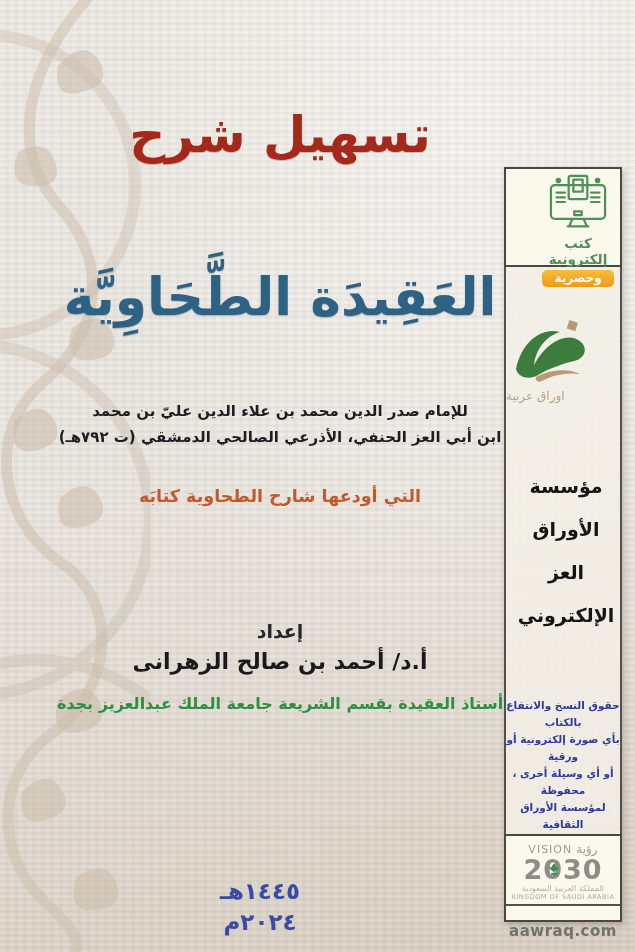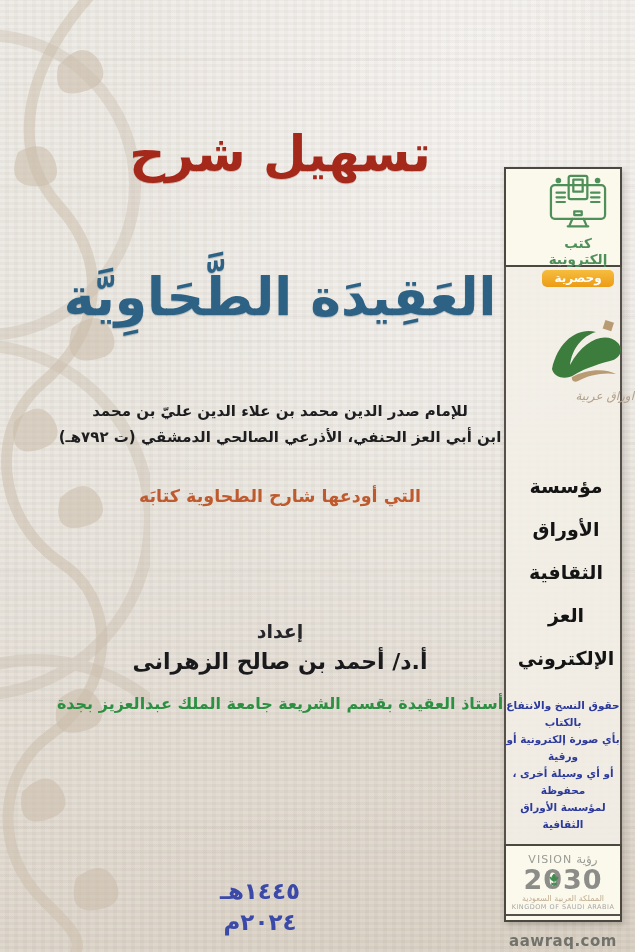--- a/index.html
+++ b/index.html
@@ -22,48 +22,48 @@
   .paper::after{content:"";position:absolute;inset:0;opacity:.7;
     background:
       repeating-linear-gradient(180deg, transparent 0 58px, rgba(140,128,110,.06) 58px 61px,
         transparent 61px 84px, rgba(140,128,110,.05) 84px 86px, transparent 86px 128px);
   }
   .ornament{position:absolute;left:0;top:0;pointer-events:none;}
 
   
   .col{position:absolute;left:55px;width:450px;text-align:center;direction:rtl;}
   .supertitle{top:106px;font-size:50px;font-weight:bold;color:#a5291b;
-    text-shadow:0 1px 0 rgba(120,30,15,.25);margin-top:19px;}
+    text-shadow:0 1px 0 rgba(120,30,15,.25);}
   .main-title{top:222px;font-size:52px;line-height:150px;font-weight:bold;color:#2d6285;
     white-space:nowrap;text-shadow:0 1px 1px rgba(30,70,100,.3);}
   .author{top:398px;font-size:15px;font-weight:bold;color:#1e1e20;line-height:26px;}
   .subtitle{top:480px;font-size:17.5px;font-weight:bold;color:#bf5a2e;line-height:32px;}
   .prepared-label{top:620px;font-size:19px;font-weight:bold;color:#26262a;}
   .preparer-name{top:649px;font-size:22px;font-weight:bold;color:#1a1a1d;}
   .preparer-title{top:694px;font-size:16px;font-weight:bold;color:#2c9042;}
   .dates{top:876px;left:50px;width:420px;font-size:23px;font-weight:bold;color:#3b49a8;line-height:31px;}
 
   
   .sidebar{position:absolute;left:504px;top:167px;width:118px;height:755px;
     background:rgba(243,240,232,.85);border:2px solid #55514a;box-sizing:border-box;
     box-shadow:2px 3px 6px rgba(60,50,40,.25);}
   .cream-box{position:absolute;left:-2px;width:118px;background:#fbf8ec;border:2px solid #4b4741;
     box-sizing:border-box;text-align:center;}
   .badge-box{top:-2px;height:100px;padding-top:5px;padding-left:30px;}
   .badge-line1{font-size:13.5px;font-weight:bold;color:#4f8f59;margin-top:1px;}
   .badge-line2{display:inline-block;margin-top:3px;padding:1px 12px 2px;border-radius:5px;
     background:linear-gradient(180deg,#f6bd3e 0%,#ec9c15 100%);
     color:#ffffff;font-size:12px;font-weight:bold;}
-  .awraq-logo{position:absolute;top:150px;left:0;width:128px;text-align:right;font-style:italic;}
+  .awraq-logo{position:absolute;top:150px;left:0;width:128px;text-align:left;}
   .awraq-logo-text{font-size:12px;color:#b3a28c;margin-top:-4px;}
   .publisher{position:absolute;top:296px;left:0;width:120px;text-align:center;direction:rtl;}
   .publisher div{font-size:19px;font-weight:bold;color:#141414;line-height:43px;}
   .copyright{position:absolute;top:528px;left:0;width:114px;text-align:center;direction:rtl;}
   .copyright div{font-size:10.5px;font-weight:bold;color:#2c3a9c;line-height:17px;}
-  .vision-box{bottom:-2px;height:78px;padding-top:6px;}
+  .vision-box{bottom:-2px;height:88px;padding-top:6px;}
   .vision-row1{font-size:11px;color:#9b9b97;letter-spacing:1px;display:flex;
     justify-content:center;align-items:center;gap:4px;}
   .vision-ar{font-size:12px;color:#9b9b97;}
   .vision-year{position:relative;font-size:27px;font-weight:bold;color:#8c8c88;
     letter-spacing:1px;line-height:28px;}
   .emblem{position:absolute;left:42px;top:7px;}
   .kingdom-ar{font-size:8px;color:#c0ae92;direction:rtl;line-height:9px;}
   .kingdom-en{font-size:6.5px;color:#a8a8a4;letter-spacing:.5px;line-height:8px;}
   .website-row{margin-top:3px;border-top:2px solid #55514a;padding-top:16px;
     font-size:15px;font-weight:600;color:#72726c;letter-spacing:.5px;}
@@ -147,21 +147,20 @@
                C82 31 78 40 68 42 C52 46 38 52 32 56 C24 61 12 59 10 50 Z" fill="#3c7c3c"></path>
       <path d="M30 58 C44 50 64 49 74 55 C62 53 46 56 36 62 C32 64 29 61 30 58 Z" fill="#b99b73"></path>
       <rect x="62" y="2" width="9" height="9" transform="rotate(18 66 6)" fill="#b99b73"></rect>
     </svg>
     <div class="awraq-logo-text">اوراق عربية</div>
   </div>
 
   <div class="publisher">
     <div>مؤسسة</div>
     <div>الأوراق</div>
-    <div>الثقافية</div>
     <div>العز</div>
     <div>الإلكتروني</div>
   </div>
 
   <div class="copyright">
     <div>حقوق النسخ والانتفاع بالكتاب</div>
     <div>بأي صورة إلكترونية أو ورقية</div>
     <div>أو أي وسيلة أخرى ، محفوظة</div>
     <div>لمؤسسة الأوراق الثقافية</div>
   </div>

